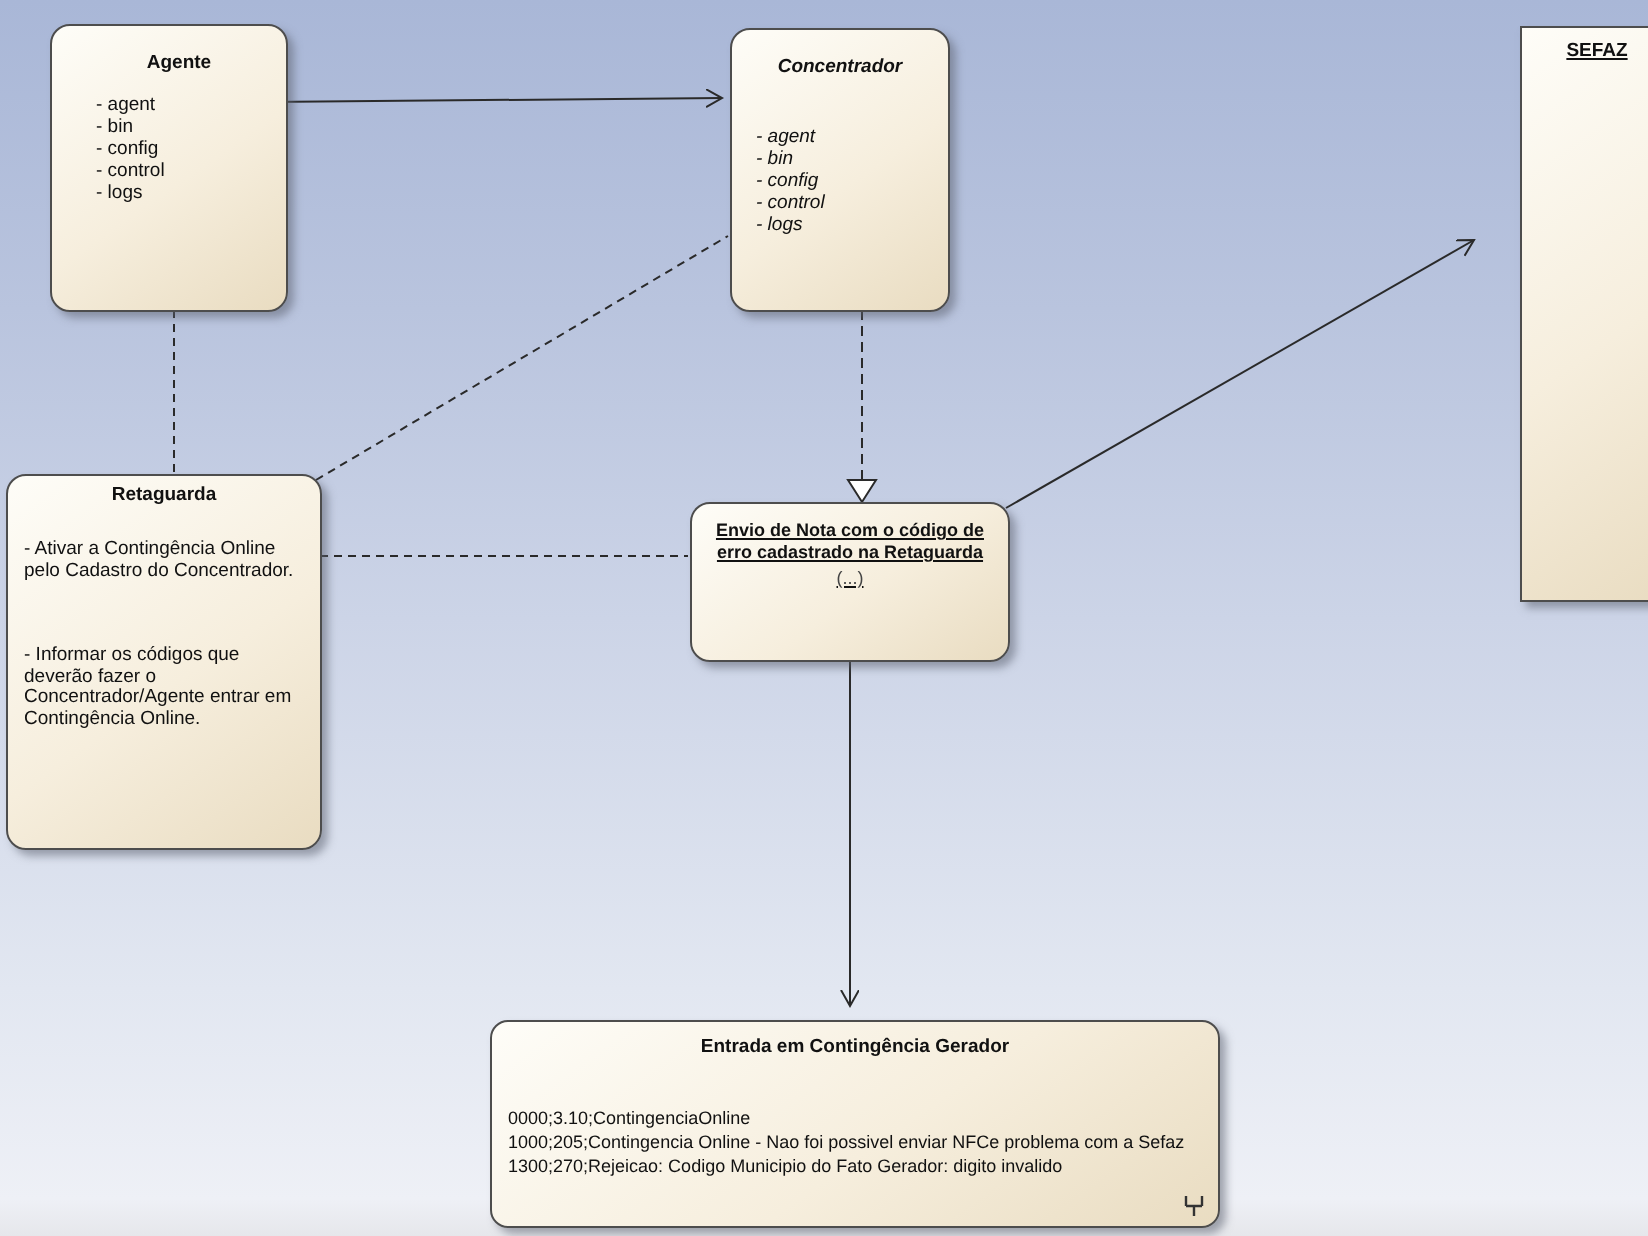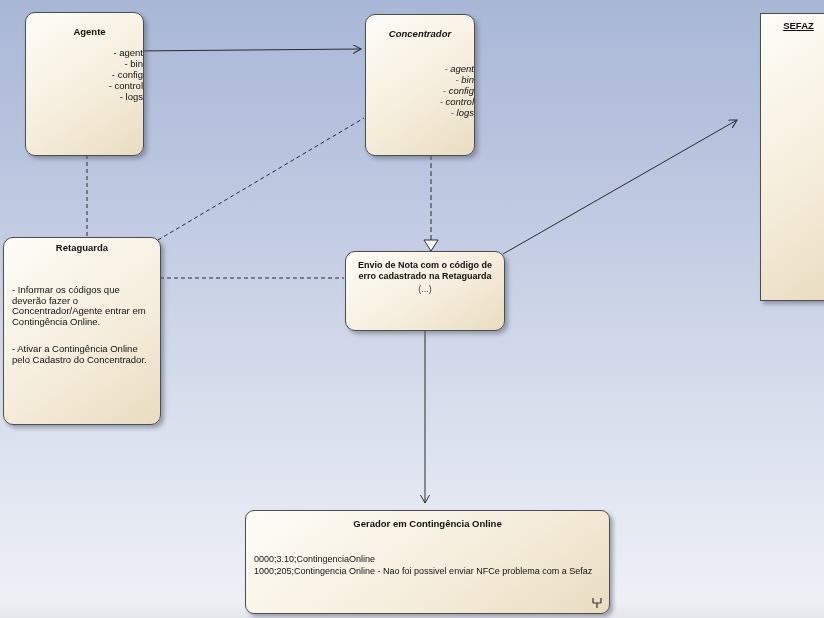--- a/index.html
+++ b/index.html
@@ -18,33 +18,33 @@
     border:1px solid #4d4d4d;
     border-radius:10px;
     box-shadow:3px 3px 4px rgba(95,100,115,0.55);
     color:#111;font-size:9.5px;line-height:11px;
   }
   .node .title{
     font-weight:bold;text-align:center;font-size:9.5px;
     padding-top:13px;
   }
   .attrs{padding:10px 0 0 12px;}
-  .attrs div{line-height:11px;text-align:right;}
+  .attrs div{line-height:11px;}
   
   .n-agente{left:25px;top:12px;width:107px;height:142px;padding-left:10px;}
   .n-concentrador{left:365px;top:14px;width:108px;height:140px;font-style:italic;}
   .n-concentrador .attrs{padding-top:24px;}
   .n-sefaz{left:760px;top:13px;width:75px;height:286px;border-radius:0;}
   .n-sefaz .title{padding-top:6px;text-decoration:underline;}
   .n-retaguarda{left:3px;top:237px;width:156px;height:186px;}
   .n-retaguarda .title{padding-top:4px;}
   .n-retaguarda .para{padding:0 8px;line-height:10.5px;}
   .n-retaguarda .para.p1{margin-top:17px;}
   .n-retaguarda .para.p2{margin-top:32px;}
-  .n-envio{left:345px;top:251px;width:158px;height:78px;}
+  .n-envio{left:345px;top:251px;width:158px;height:78px;text-decoration:underline;}
   .n-envio .title{padding:8px 5px 0 5px;font-size:9px;line-height:11px;}
   .n-envio .note{text-align:center;color:#444;font-size:9px;margin-top:2px;}
   .n-entrada{left:245px;top:510px;width:363px;height:102px;border-radius:9px;}
   .n-entrada .title{padding-top:7px;}
   .n-entrada .codes{margin-top:24px;padding-left:8px;font-size:9px;line-height:12px;white-space:nowrap;}
   .rake{position:absolute;right:5px;bottom:3px;}
   .edge-label{
     position:absolute;z-index:2;left:455px;top:404px;width:148px;
     font-size:9px;line-height:13px;color:#111;
   }
@@ -98,34 +98,35 @@
       <div>- logs</div>
     </div>
   </div>
 
   <div class="node n-sefaz">
     <div class="title">SEFAZ</div>
   </div>
 
   <div class="node n-retaguarda">
     <div class="title">Retaguarda</div>
+    <div class="para p1">- Ativar a Contingência Online pelo Cadastro do Concentrador.</div>
     <div class="para p2">- Informar os códigos que deverão fazer o Concentrador/Agente entrar em Contingência Online.</div>
-    <div class="para p1">- Ativar a Contingência Online pelo Cadastro do Concentrador.</div>
   </div>
 
   <div class="node n-envio">
     <div class="title">Envio de Nota com o código de erro cadastrado na Retaguarda</div>
     <div class="note">(...)</div>
   </div>
 
   <div class="node n-entrada">
-    <div class="title">Gerador em Contingência Online</div>
+    <div class="title">Entrada em Contingência Gerador</div>
     <div class="codes">
       <div>0000;3.10;ContingenciaOnline</div>
       <div>1000;205;Contingencia Online - Nao foi possivel enviar NFCe problema com a Sefaz</div>
+      <div>1300;270;Rejeicao: Codigo Municipio do Fato Gerador: digito invalido</div>
     </div>
     <svg class="rake" width="14" height="15" viewBox="0 0 14 15">
       <path d="M3,3 V8 M11,3 V8 M3,8 H11 M7,8 V13" fill="none" stroke="#333" stroke-width="1.2"></path>
     </svg>
   </div>
 
 
 </div>
 
 </body></html>

